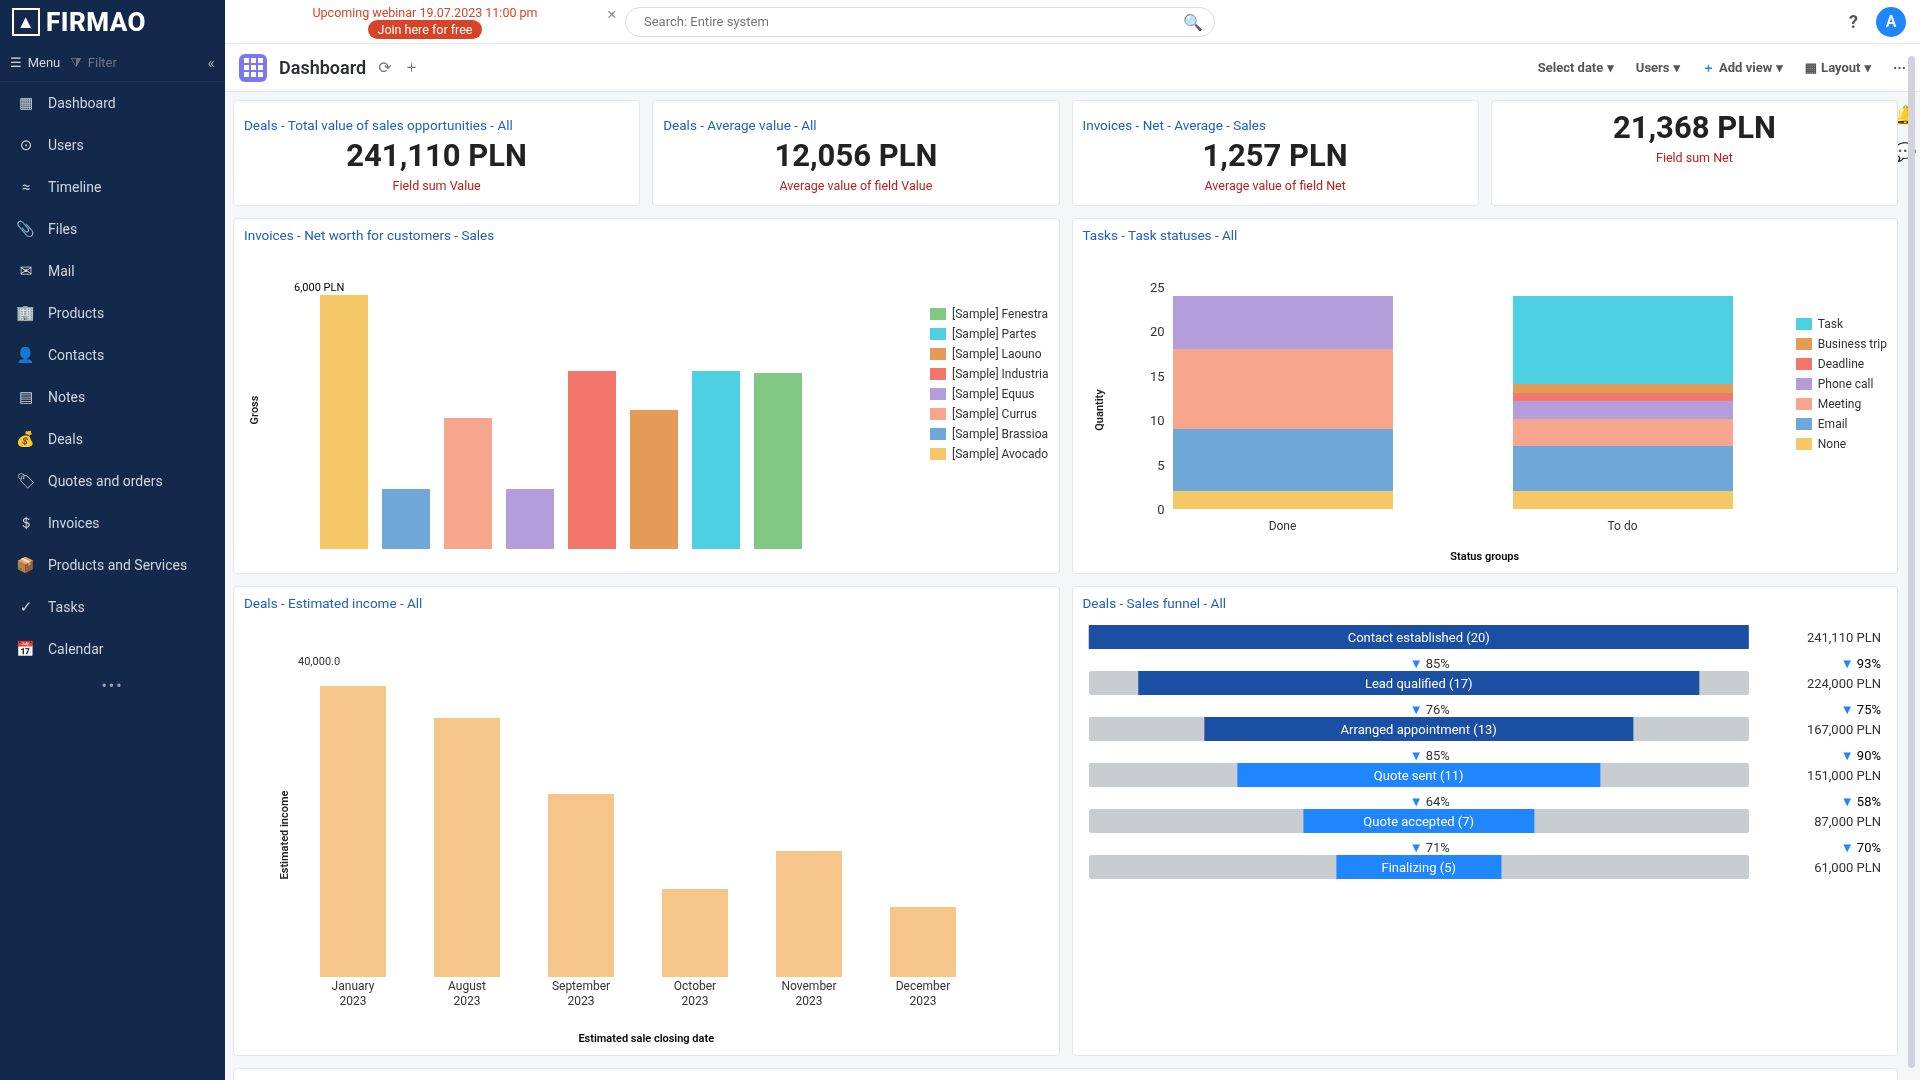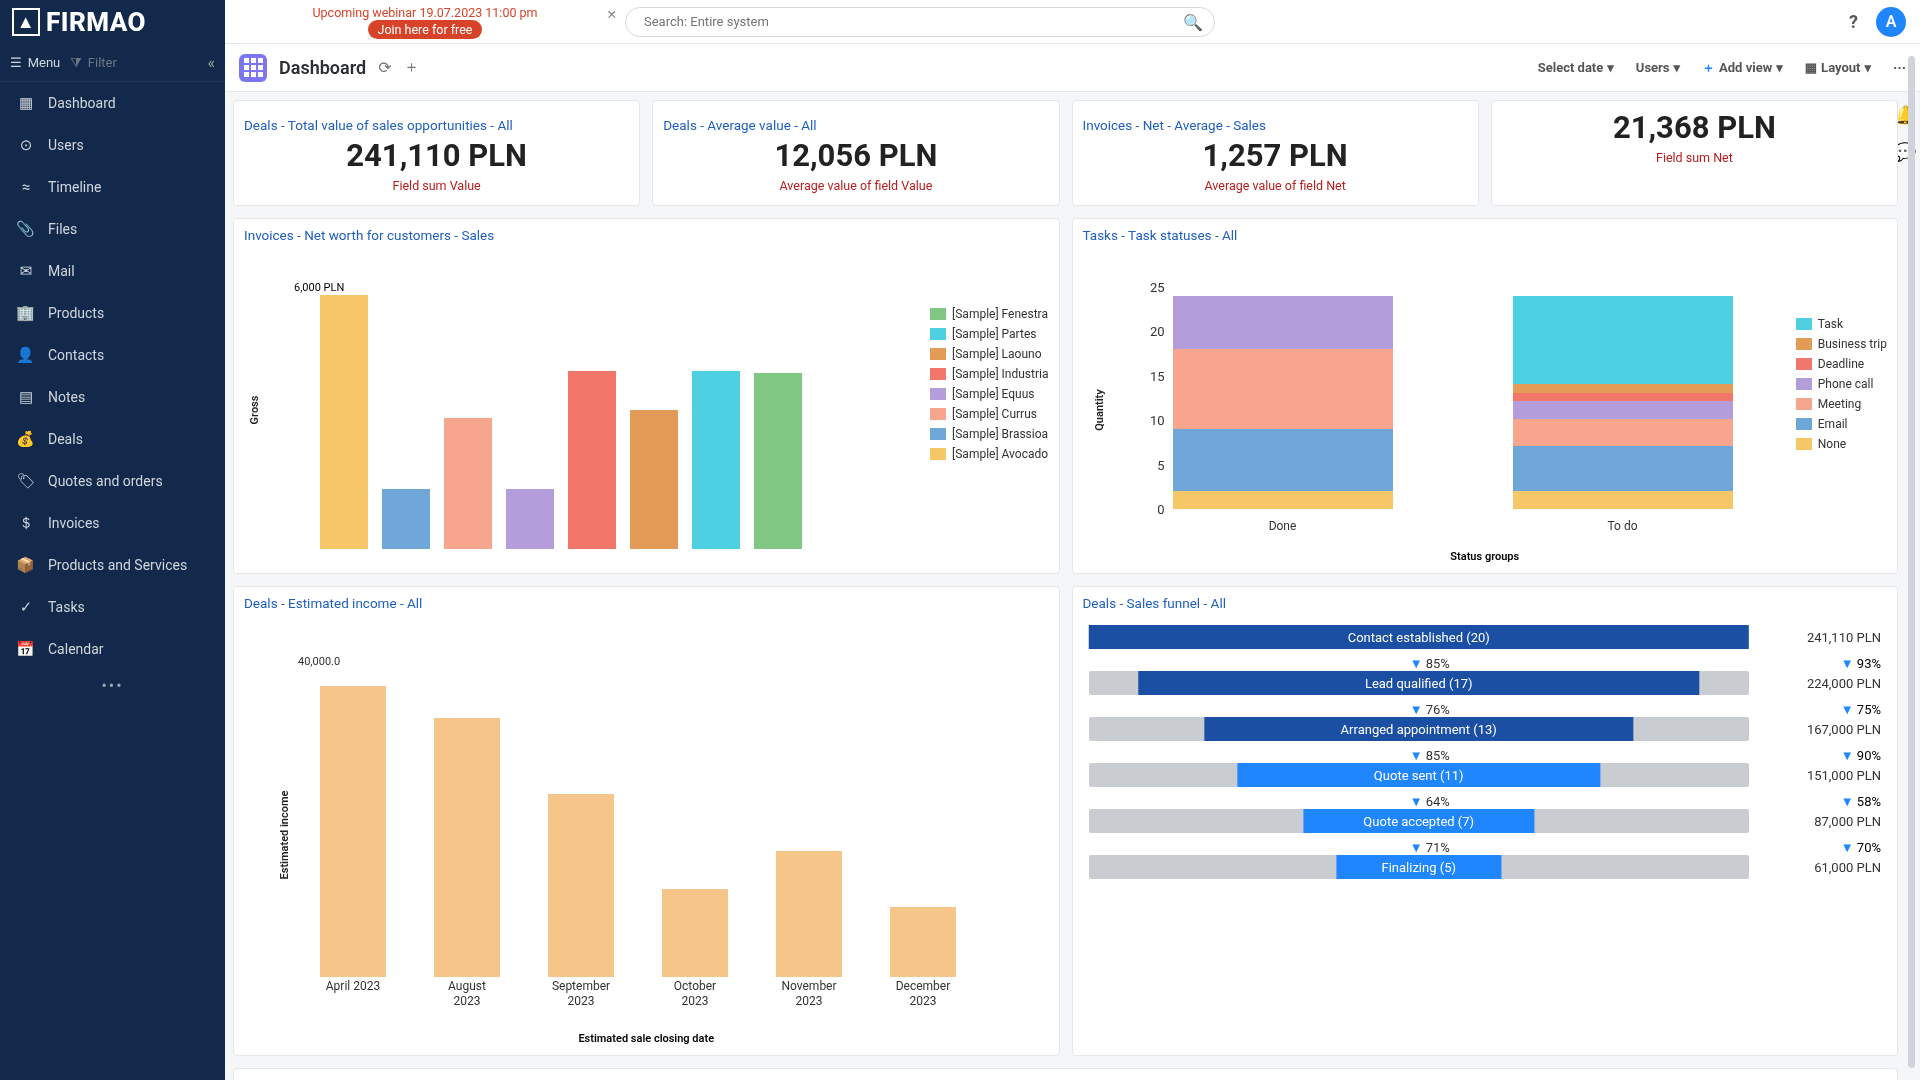--- a/index.html
+++ b/index.html
@@ -329,21 +329,21 @@
           <div class="c3-tick">40,000.0</div>
           <div class="c3-area">
             <div class="bar" style="height:92%"></div>
             <div class="bar" style="height:82%"></div>
             <div class="bar" style="height:58%"></div>
             <div class="bar" style="height:28%"></div>
             <div class="bar" style="height:40%"></div>
             <div class="bar" style="height:22%"></div>
           </div>
           <div class="c3-x" id="c3x">
-              <span>April
+              <span>January
 2023</span>
               <span>August
 2023</span>
               <span>September
 2023</span>
               <span>October
 2023</span>
               <span>November
 2023</span>
               <span>December

